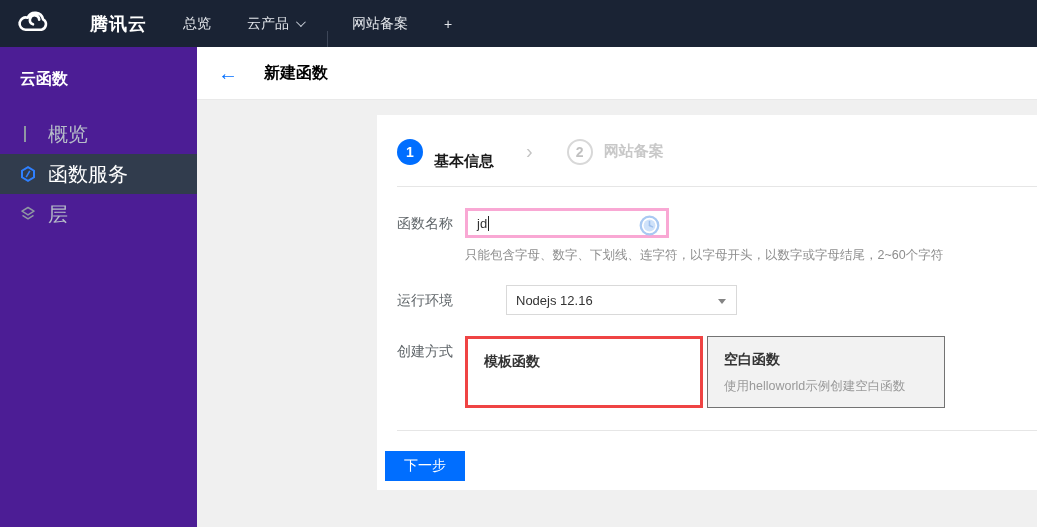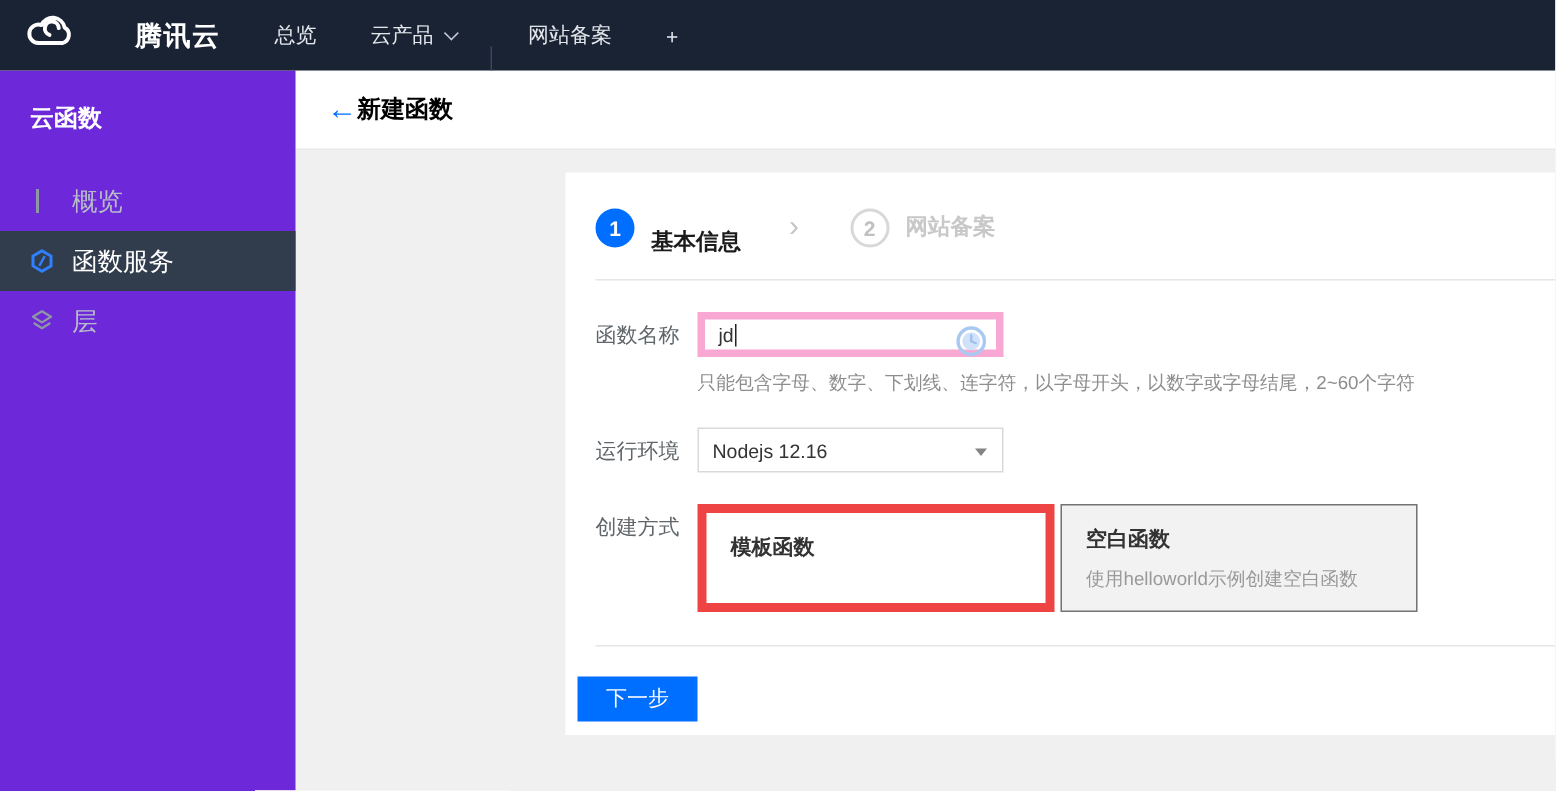--- a/index.html
+++ b/index.html
@@ -13,37 +13,37 @@
   .brand-text { color:#ffffff; font-size:18px; font-weight:bold; letter-spacing:1px; margin-left:10px; }
   .topnav { display:flex; align-items:flex-end; height:100%; }
   .topnav a { display:flex; align-items:center; height:100%; padding:0 18px; color:#e3e6eb;
               font-size:14px; text-decoration:none; cursor:pointer; }
   .chev-down { display:inline-block; width:7px; height:7px; border-right:1.5px solid #c4cad4;
                border-bottom:1.5px solid #c4cad4; transform:rotate(45deg) translateY(-2px); margin-left:7px; }
   .nav-divider { width:1px; height:16px; background:#3d4658; margin:0 6px; }
   .plus { font-size:19px; color:#e3e6eb; font-weight:normal; }
 
   
-  .sidebar { position:absolute; top:47px; left:0; width:197px; height:480px; background:#6d28d9; z-index:20; }
+  .sidebar { position:absolute; top:47px; left:0; width:197px; height:480px; background:#4c1d95; z-index:20; }
   .sidebar-title { color:#ffffff; font-size:16px; font-weight:bold; padding:22px 20px 24px 20px; }
   .menu-item { display:flex; align-items:center; height:40px; padding-left:20px; cursor:pointer;
-               color:#b6bcc8; font-size:17px;text-align:right; }
+               color:#b6bcc8; font-size:20px;text-align:right; }
   .menu-item .mi-icon { width:16px; height:16px; margin-right:12px; display:inline-flex; }
   .menu-item.selected { background:#313c4d; color:#ffffff; }
 
   .grid-icon { display:grid; grid-template-columns:7px 7px; grid-template-rows:7px 7px; gap:2px; }
   .grid-icon i { display:block; }
   .grid-icon .sq-fill { background:#8f97a3; }
   .grid-icon .sq-hollow { border:1.5px solid #8f97a3; }
 
   
   .page-header { position:absolute; top:47px; left:197px; width:840px; height:53px; background:#ffffff;
                  display:flex; align-items:center; border-bottom:1px solid #e9e9e9; z-index:10; }
   .back-btn { color:#006eff; font-size:20px; font-weight:bold; margin-left:21px; cursor:pointer; line-height:1; }
-  .page-title { font-size:16px; font-weight:bold; color:#000000; }
+  .page-title { font-size:16px; font-weight:bold; color:#000000; margin-left:26px; }
 
   
   .content { position:absolute; top:100px; left:197px; width:840px; height:427px; background:#f0f0f0; }
   .card { position:absolute; top:15px; left:180px; width:660px; height:375px; background:#ffffff; }
 
   .steps { display:flex; align-items:center; padding:23px 0 0 20px; height:50px; }
   .step-circle { width:26px; height:26px; border-radius:50%; display:flex; align-items:center;
                  justify-content:center; font-size:14px; font-weight:bold; }
   .step-active .step-circle { background:#006eff; color:#ffffff; }
   .step-active .step-label { color:#1b1b1b;margin-top:20px; }
@@ -55,39 +55,39 @@
 
   .divider { height:1px; background:#e6e6e6; margin-left:20px; }
   .divider.top-div { margin-top:21px; }
   .divider.bottom-div { margin-top:22px; }
 
   .form { padding:21px 15px 0 20px; }
   .form-row { display:flex; margin-bottom:21px; }
   .form-label { width:66px; font-size:14px; color:#5f6569; line-height:30px; flex:none; }
   .form-field { margin-left:2px; }
 
-  .text-input { position:relative; width:204px; height:30px; border:5px solid #f9a8d4;
+  .text-input { position:relative; width:204px; height:30px; border:3px solid #f9a8d4;
                 display:flex; align-items:center; padding-left:9px; background:#ffffff; cursor:text; }
   .text-input .val { font-size:13px; color:#333333; }
   .caret-bar { display:inline-block; width:1px; height:15px; background:#222; margin-left:1px;
                animation:blink 1s steps(1) infinite; }
   @keyframes blink { 50% { opacity:0; } }
   .clock-wrap { position:absolute; right:6px; top:4px; }
 
   .hint { font-size:12.5px; color:#8d8d8d; margin-top:9px; }
 
-  .select { position:relative; width:204px; height:30px; border:1px solid #d9d9d9; background:#ffffff;
-            display:flex; align-items:center; padding-left:9px; cursor:pointer; }
+  .select { position:relative; width:231px; height:30px; border:1px solid #d9d9d9; background:#ffffff;
+            display:flex; align-items:center; padding-left:9px; cursor:pointer;margin-left:41px; }
   .select .val { font-size:13px; color:#333333; }
   .select-caret { position:absolute; right:10px; top:13px; width:0; height:0;
                   border-left:4px solid transparent; border-right:4px solid transparent;
                   border-top:5px solid #848484; }
 
   .method-cards { display:flex; }
-  .method-card { width:238px; height:72px; border:6px solid #ef4444; background:#ffffff;
+  .method-card { width:238px; height:72px; border:3px solid #ef4444; background:#ffffff;
                  padding:14px 16px; margin-right:4px; cursor:pointer; }
   .method-card.selected { border:1px solid #737373; background:#f2f2f2; }
   .mc-title { font-size:14px; font-weight:bold; color:#333333; }
   .mc-desc { font-size:12.5px; color:#999999; margin-top:9px; }
 
   .actions { padding:20px 0 0 8px; }
   .next-btn { width:80px; height:30px; background:#006eff; color:#ffffff; border:none;
               font-size:14px; font-family:inherit; cursor:pointer; }
 </style>
 </head>

